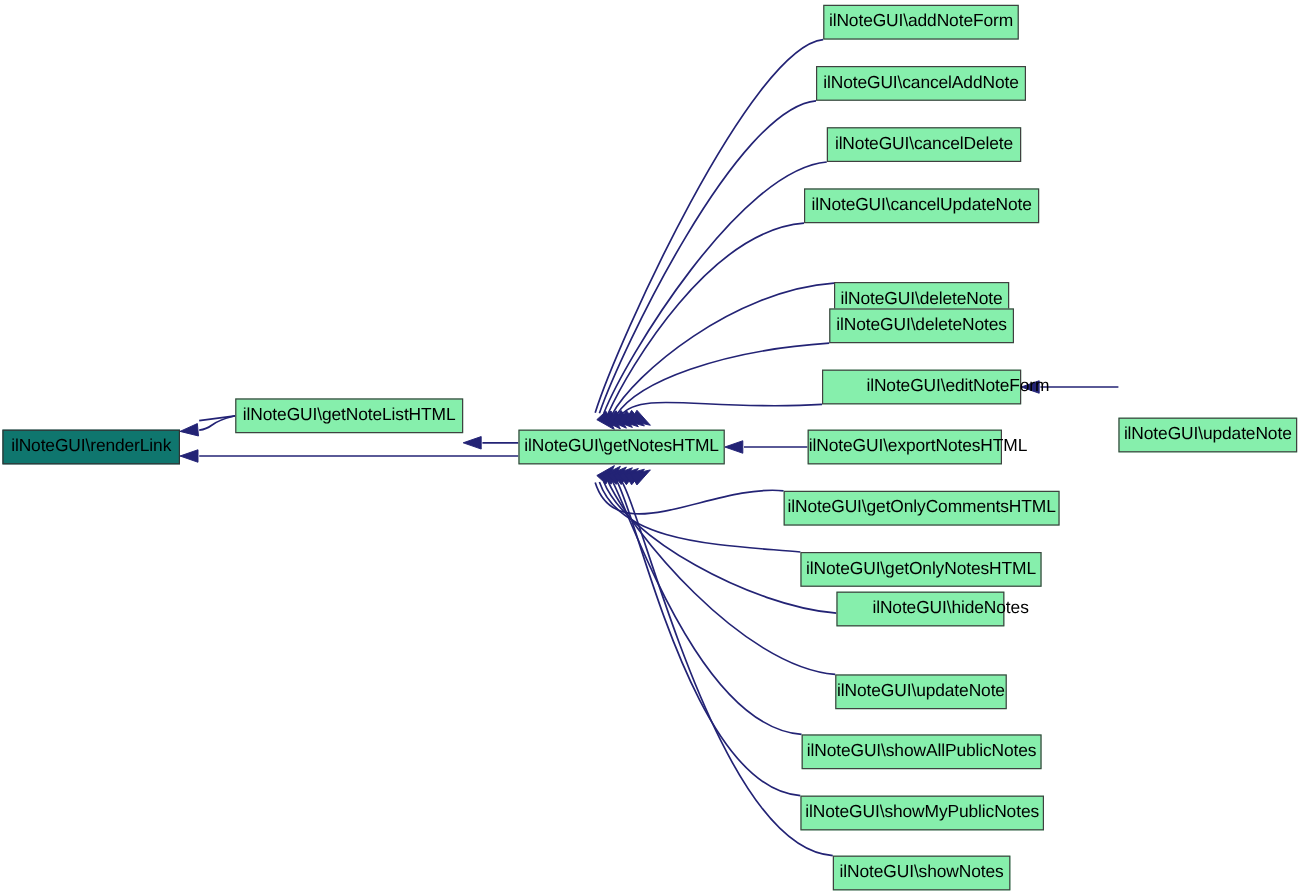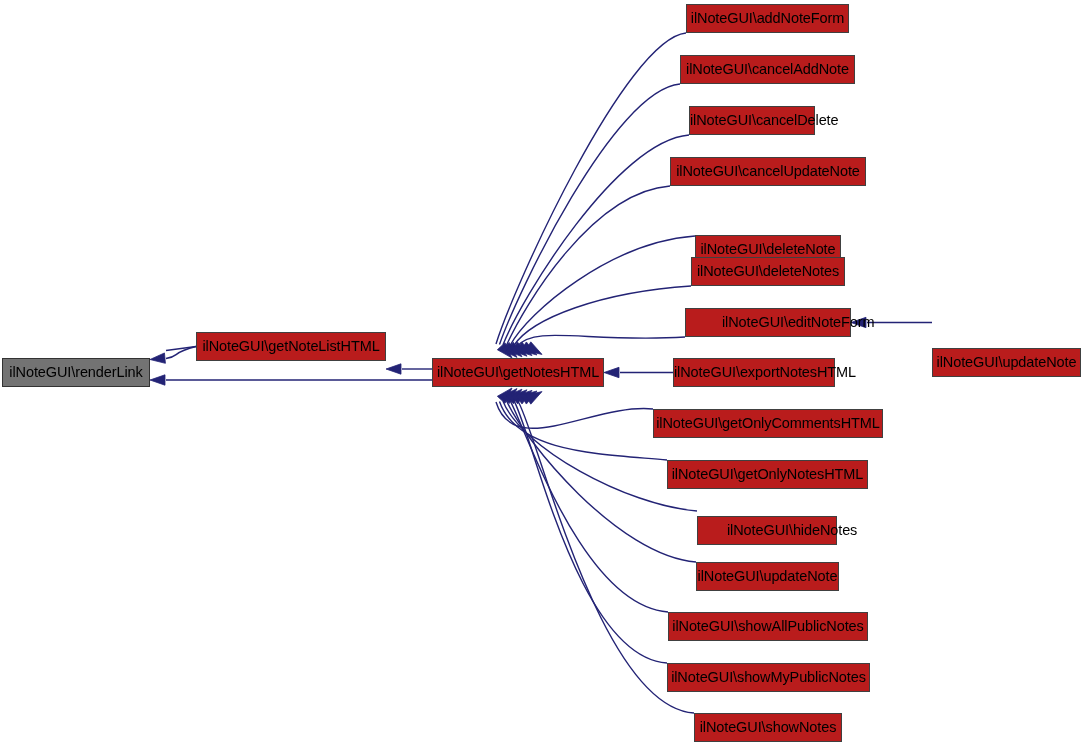--- a/index.html
+++ b/index.html
@@ -19,31 +19,31 @@
     position: absolute;
     left: 0;
     top: 0;
     width: 1087px;
     height: 747px;
   }
   .node {
     position: absolute;
     box-sizing: border-box;
     border: 1px solid #404040;
-    background: #b91c1c;
+    background: #86efac;
     color: #000000;
     font-size: 14.5px;
     line-height: 27px;
     height: 29px;
     text-align: center;
     white-space: nowrap;
     letter-spacing: -0.1px;
   }
   .node.highlight {
-    background: #737373;
+    background: #0f766e;
     border-color: #333333;
   }
 </style>
 </head>
 <body>
 
 <div id="diagram">
 
   <svg id="edges" width="1087" height="747" viewBox="0 0 1087 747" xmlns="http://www.w3.org/2000/svg">
       <path d="M196,346.5 L166,350.5" stroke="#232375" fill="none" stroke-width="1.4"></path>
@@ -86,29 +86,29 @@
       <path d="M694,713 C598,707 535,421.6 517,399.6" stroke="#232375" fill="none" stroke-width="1.4"></path>
       <polygon points="542,391.6 530.7744815446483,404.13107080055653 525.5522721638288,395.1372657558116" fill="#232375" stroke="#232375" stroke-width="0.8"></polygon>
     </svg>
 
   <div id="nodes">
       <div class="node highlight" style="left: 2px; top: 358px; width: 148px;">ilNoteGUI\renderLink</div>
       <div class="node" style="left: 196px; top: 332px; width: 190px;">ilNoteGUI\getNoteListHTML</div>
       <div class="node" style="left: 432px; top: 358px; width: 172px;">ilNoteGUI\getNotesHTML</div>
       <div class="node" style="left: 686px; top: 4px; width: 163px;">ilNoteGUI\addNoteForm</div>
       <div class="node" style="left: 680px; top: 55px; width: 175px;">ilNoteGUI\cancelAddNote</div>
-      <div class="node" style="left: 689px; top: 106px; width: 126px;">ilNoteGUI\cancelDelete</div>
+      <div class="node" style="left: 689px; top: 106px; width: 162px;">ilNoteGUI\cancelDelete</div>
       <div class="node" style="left: 670px; top: 157px; width: 196px;">ilNoteGUI\cancelUpdateNote</div>
       <div class="node" style="left: 695px; top: 207px; width: 146px; margin-top: 28px;">ilNoteGUI\deleteNote</div>
       <div class="node" style="left: 691px; top: 257px; width: 154px;">ilNoteGUI\deleteNotes</div>
       <div class="node" style="left: 685px; top: 308px; width: 166px; padding-left: 36px;">ilNoteGUI\editNoteForm</div>
       <div class="node" style="left: 673px; top: 358px; width: 162px;">ilNoteGUI\exportNotesHTML</div>
       <div class="node" style="left: 653px; top: 409px; width: 230px;">ilNoteGUI\getOnlyCommentsHTML</div>
       <div class="node" style="left: 667px; top: 460px; width: 201px;">ilNoteGUI\getOnlyNotesHTML</div>
-      <div class="node" style="left: 697px; top: 516px; width: 140px; padding-left: 29px;">ilNoteGUI\hideNotes</div>
+      <div class="node" style="left: 697px; top: 493px; width: 140px; padding-left: 29px;">ilNoteGUI\hideNotes</div>
       <div class="node" style="left: 696px; top: 562px; width: 143px;">ilNoteGUI\updateNote</div>
       <div class="node" style="left: 668px; top: 612px; width: 200px;">ilNoteGUI\showAllPublicNotes</div>
       <div class="node" style="left: 667px; top: 663px; width: 203px;">ilNoteGUI\showMyPublicNotes</div>
       <div class="node" style="left: 694px; top: 713px; width: 148px;">ilNoteGUI\showNotes</div>
       <div class="node" style="left: 932px; top: 308px; width: 149px; margin-top: 40px;">ilNoteGUI\updateNote</div>
     </div>
 
 </div>
 
 </body></html>

